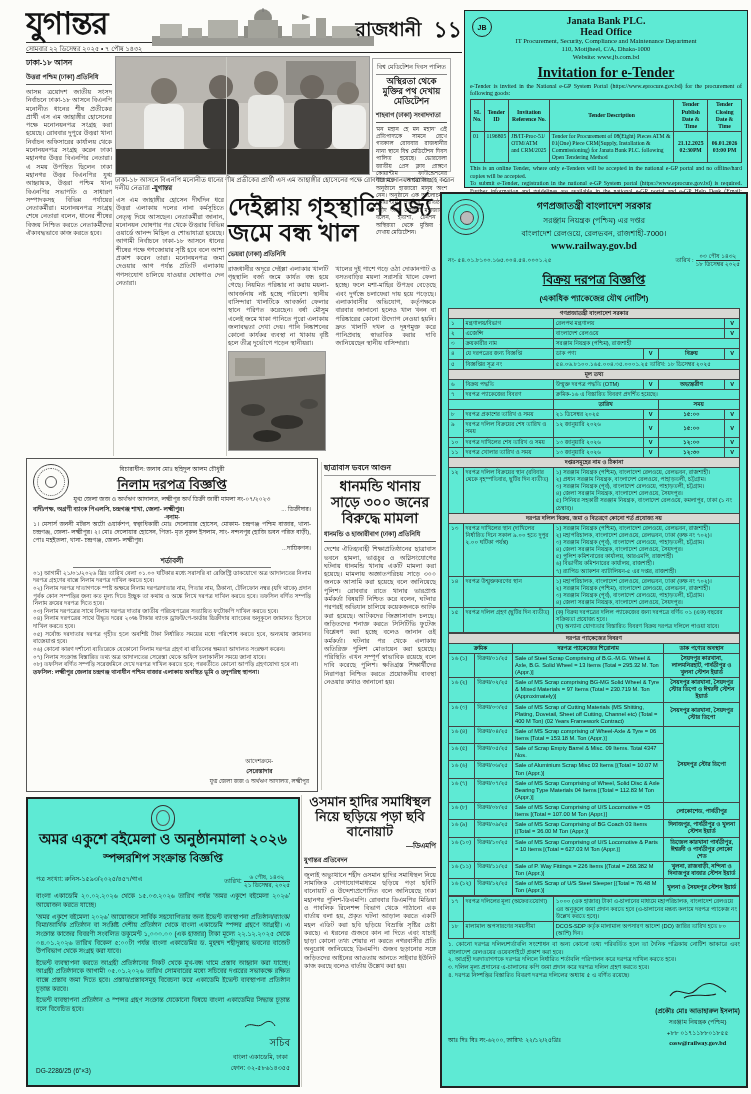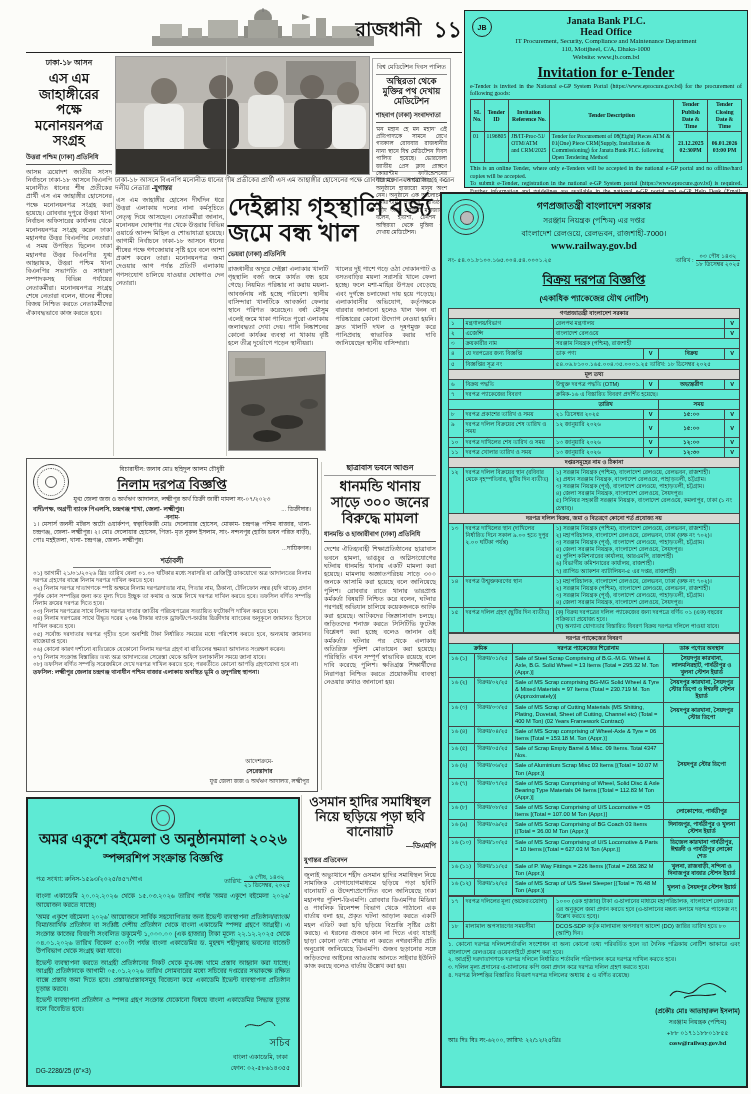--- a/index.html
+++ b/index.html
@@ -12,21 +12,21 @@
   
   .paper-name{font-size:31px;font-weight:bold;letter-spacing:-1px;line-height:1;}
   .dateline{font-size:6.5px;border-top:1px solid #333;margin-top:3px;padding-top:1px;width:132px;}
   .section-wrap{display:flex;align-items:center;justify-content:flex-end;gap:6px;}
   .section-name{font-size:19px;font-weight:bold;}
   .section-div{width:1px;height:26px;background:#666;}
   .page-num{font-size:22px;font-weight:bold;}
   .mast-rule{border-top:1.5px solid #222;}
   .colrule{background:#c9c9c2;width:1px;}
   
-  .kicker{font-size:7.5px;font-weight:bold;text-align:center;margin-bottom:2px;}
+  .kicker{font-size:7.5px;font-weight:bold;text-align:left;margin-bottom:2px;}
   .hl-med{font-size:13.5px;font-weight:bold;line-height:1.15;text-align:center;}
   .byline{font-size:6.3px;font-weight:bold;border-bottom:1px solid #555;padding-bottom:1px;margin:3px 0 3px 0;}
   .body-txt{font-size:6.3px;line-height:1.32;}
   .caption{font-size:6.6px;line-height:1.2;}
   
   .ph{background:#d9d7d2;overflow:hidden;}
   
   .adbox{border:1.5px solid #222;background:#5eead4;box-sizing:border-box;}
   
   .jb-head{font-size:10px;font-weight:bold;font-family:"Liberation Serif",serif;line-height:1.1;}
@@ -69,20 +69,24 @@
   .hl-big{font-size:24px;font-weight:bold;line-height:1.08;}
   .canal-cols{column-count:2;column-gap:7px;}
   .dmp-attr{font-size:7px;font-weight:bold;text-align:right;}
   ul.plain{margin:0;padding:0;list-style:none;}
 </style>
 </head>
 <body>
 
 <div class="page">
 
+  <div class="abs" style="left:26px;top:8px;width:140px;">
+    <div class="paper-name">যুগান্তর</div>
+    <div class="dateline">সোমবার ২২ ডিসেম্বর ২০২৫ • ৭ পৌষ ১৪৩২</div>
+  </div>
   <div class="abs" style="left:152px;top:6px;width:222px;height:44px;">
     <svg width="222" height="44" viewBox="0 0 222 44">
       <rect x="0" y="30" width="222" height="10" fill="#9a9a94"></rect>
       <rect x="8" y="18" width="22" height="14" fill="#b6b6ae"></rect>
       <rect x="36" y="22" width="14" height="10" fill="#a7a79f"></rect>
       <rect x="56" y="14" width="30" height="18" fill="#b0b0a8"></rect>
       <circle cx="111" cy="12" r="9" fill="#8d8d86"></circle>
       <rect x="96" y="14" width="30" height="18" fill="#a3a39b"></rect>
       <rect x="92" y="20" width="4" height="12" fill="#8d8d86"></rect>
       <rect x="126" y="20" width="4" height="12" fill="#8d8d86"></rect>
@@ -125,21 +129,20 @@
 
   <div class="abs" style="left:372px;top:58px;width:79px;height:114px;border:1px solid #aaa;padding:3px;box-sizing:border-box;">
     <div style="font-size:6.2px;text-align:center;border-bottom:1px solid #888;padding-bottom:1px;">বিশ্ব মেডিটেশন দিবস পালিত</div>
     <div style="font-size:8.6px;font-weight:bold;text-align:center;line-height:1.15;margin:2px 0;">অস্থিরতা থেকে মুক্তির পথ দেখায় মেডিটেশন</div>
     <div class="byline">শাহবাগ (ঢাকা) সংবাদদাতা</div>
     <div class="body-txt just" style="font-size:5.6px;">'মন মহান হে মন মহান' এই প্রতিপাদ্যকে সামনে রেখে গতকাল রোববার রাজধানীর নানা স্থানে বিশ্ব মেডিটেশন দিবস পালিত হয়েছে। ভোরবেলা জাতীয় প্রেস ক্লাব প্রাঙ্গণে কোয়ান্টাম ফাউন্ডেশনের উদ্যোগে আয়োজিত এ অনুষ্ঠানে হাজারো মানুষ অংশ নেন। অনুষ্ঠানে এক আলোচনায় কোয়ান্টাম পদ্ধতির প্রতিষ্ঠাতা শহীদ আল বোখারী মহাজাতক বলেন, হতাশা, টেনশন ও অস্থিরতা থেকে মুক্তির পথ দেখায় মেডিটেশন।</div>
   </div>
 
   <div class="abs" style="left:26px;top:57px;width:86px;height:400px;">
     <div class="kicker">ঢাকা-১৮ আসন</div>
-    <div class="hl-med">এস এম জাহাঙ্গীরের পক্ষে মনোনয়নপত্র সংগ্রহ</div>
     <div class="byline">উত্তরা পশ্চিম (ঢাকা) প্রতিনিধি</div>
     <div class="body-txt just">আসন্ন ত্রয়োদশ জাতীয় সংসদ নির্বাচনে ঢাকা-১৮ আসনে বিএনপি মনোনীত ধানের শীষ প্রতীকের প্রার্থী এস এম জাহাঙ্গীর হোসেনের পক্ষে মনোনয়নপত্র সংগ্রহ করা হয়েছে। রোববার দুপুরে উত্তরা থানা নির্বাচন অফিসারের কার্যালয় থেকে মনোনয়নপত্র সংগ্রহ করেন ঢাকা মহানগর উত্তর বিএনপির নেতারা। এ সময় উপস্থিত ছিলেন ঢাকা মহানগর উত্তর বিএনপির যুগ্ম আহ্বায়ক, উত্তরা পশ্চিম থানা বিএনপির সভাপতি ও সাধারণ সম্পাদকসহ বিভিন্ন পর্যায়ের নেতাকর্মীরা। মনোনয়নপত্র সংগ্রহ শেষে নেতারা বলেন, ধানের শীষের বিজয় নিশ্চিত করতে নেতাকর্মীদের ঐক্যবদ্ধভাবে কাজ করতে হবে।</div>
   </div>
 
   <div class="abs body-txt just" style="left:116px;top:196px;width:108px;height:260px;">এস এম জাহাঙ্গীর হোসেন দীর্ঘদিন ধরে উত্তরা এলাকায় দলের নানা কর্মসূচিতে নেতৃত্ব দিয়ে আসছেন। নেতাকর্মীরা জানান, মনোনয়ন ঘোষণার পর থেকে উত্তরার বিভিন্ন ওয়ার্ডে আনন্দ মিছিল ও শোভাযাত্রা হয়েছে। আগামী নির্বাচনে ঢাকা-১৮ আসনে ধানের শীষের পক্ষে গণজোয়ার সৃষ্টি হবে বলে আশা প্রকাশ করেন তারা। মনোনয়নপত্র জমা দেওয়ার আগ পর্যন্ত প্রতিটি এলাকায় গণসংযোগ চালিয়ে যাওয়ার ঘোষণাও দেন নেতারা।</div>
   <div class="abs colrule" style="left:113px;top:196px;height:260px;"></div>
 
   <div class="abs" style="left:228px;top:194px;width:208px;height:264px;">
     <div class="hl-big">দেইল্লায় গৃহস্থালি বর্জ্য জমে বন্ধ খাল</div>
     <div class="byline" style="width:90px;">ভেয়রা (ঢাকা) প্রতিনিধি</div>

